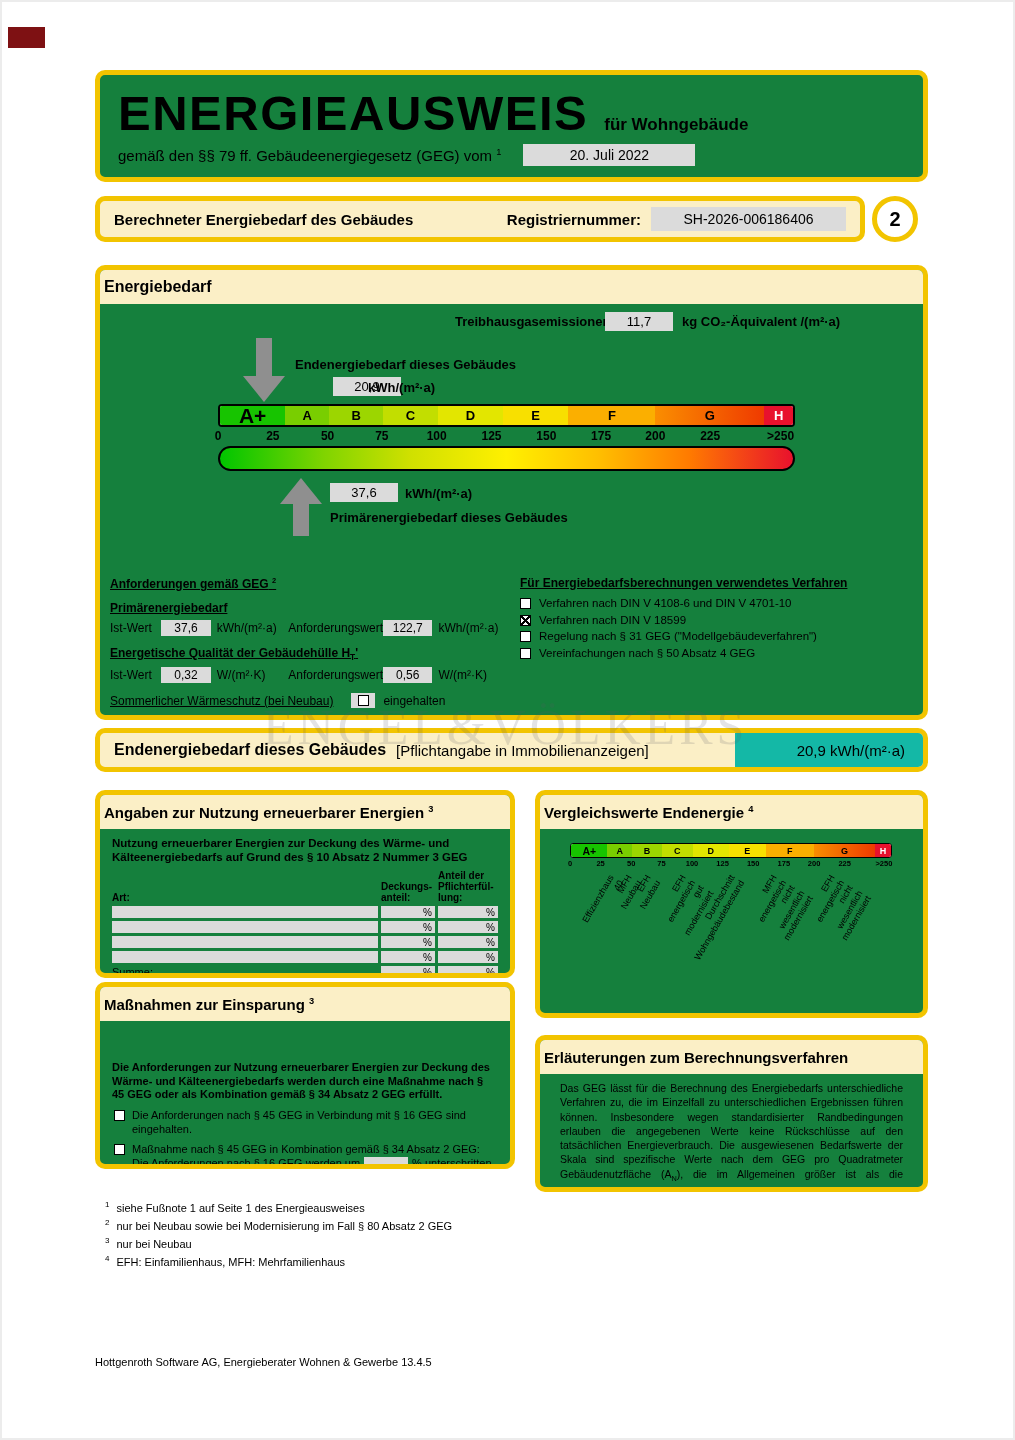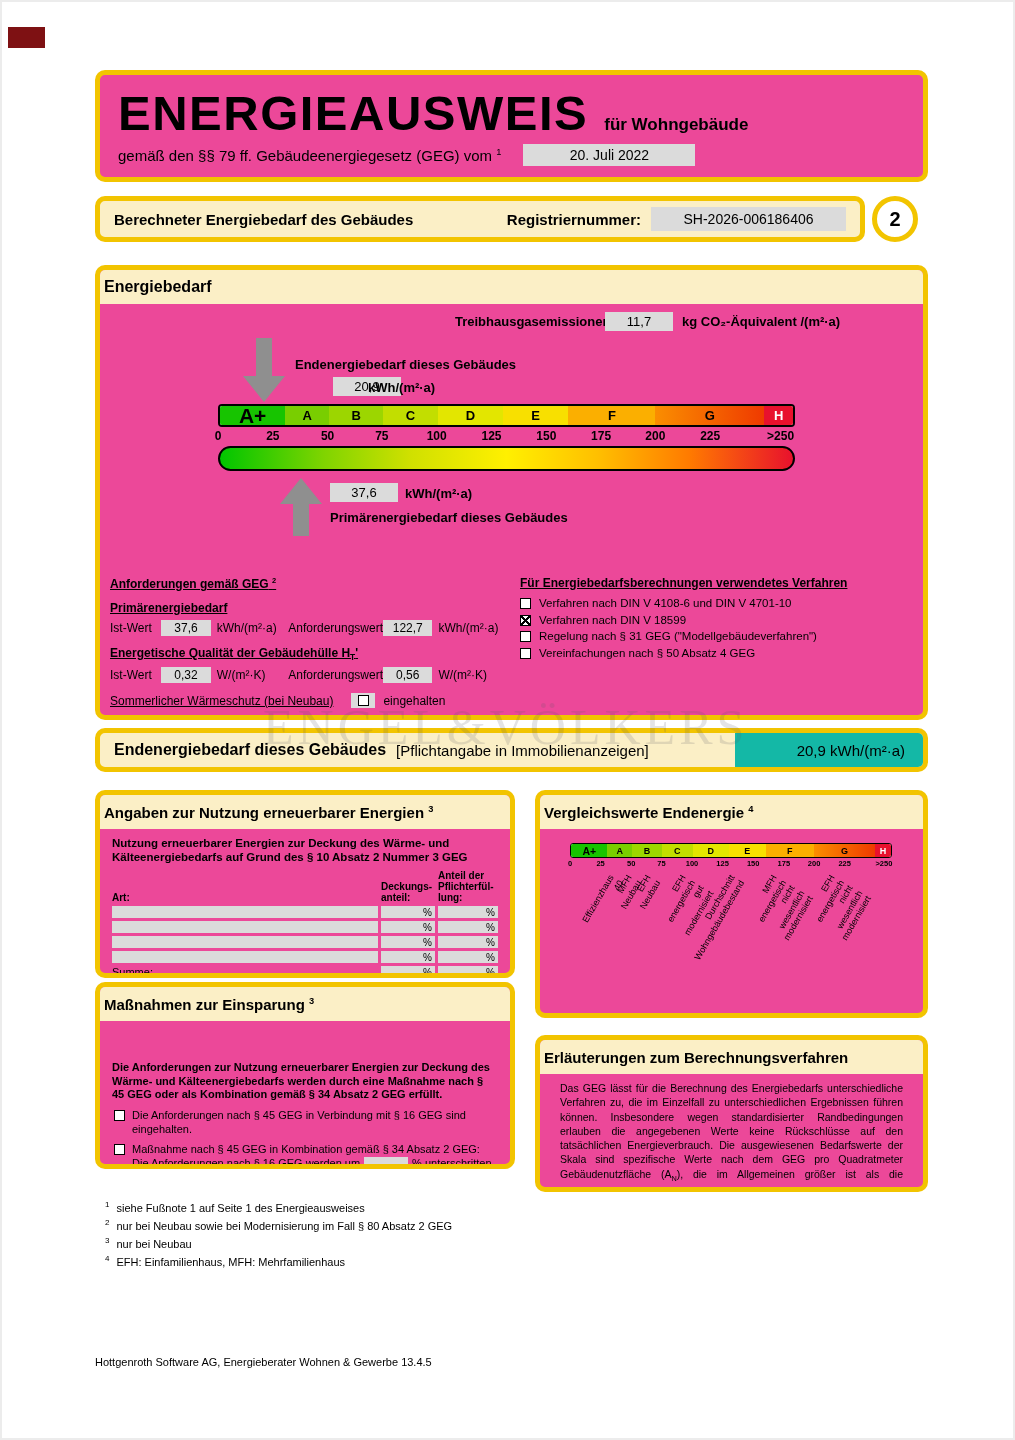--- a/index.html
+++ b/index.html
@@ -3,21 +3,21 @@
 <meta charset="utf-8">
 <style>
   :root{
     --gold:#F2C400; --cream:#FBEFC6; --field-gray:#DBDBDB; --arrow-gray:#8F8F8F; --corner-mark:#7E1113;
   }
   *{margin:0;padding:0;box-sizing:border-box;}
   html,body{background:#fff;}
   body{font-family:"Liberation Sans",sans-serif;color:#000;}
   .page{position:relative;width:1015px;height:1440px;background:#fff;overflow:hidden;box-shadow:inset 0 0 0 2px #ececec;}
   .corner-mark{position:absolute;left:8px;top:27px;width:37px;height:21px;background:var(--corner-mark);}
-  .gbox{position:absolute;border:5px solid var(--gold);border-radius:10px;background:#ec4899;overflow:hidden;}
+  .gbox{position:absolute;border:5px solid var(--gold);border-radius:10px;background:#15803d;overflow:hidden;}
   .grayfield{background:var(--field-gray);display:inline-flex;align-items:center;justify-content:center;}
   .strip{background:var(--cream);height:34px;display:flex;align-items:center;padding:0 4px;}
   .strip-title{font-size:16px;font-weight:bold;}
   .strip-title2{font-size:15px;font-weight:bold;}
   sup{font-size:62%;}
   sub{font-size:70%;}
   .u{text-decoration:underline;}
 
   
   .header-box{left:95px;top:70px;width:833px;height:112px;padding:14px 18px 0;}

